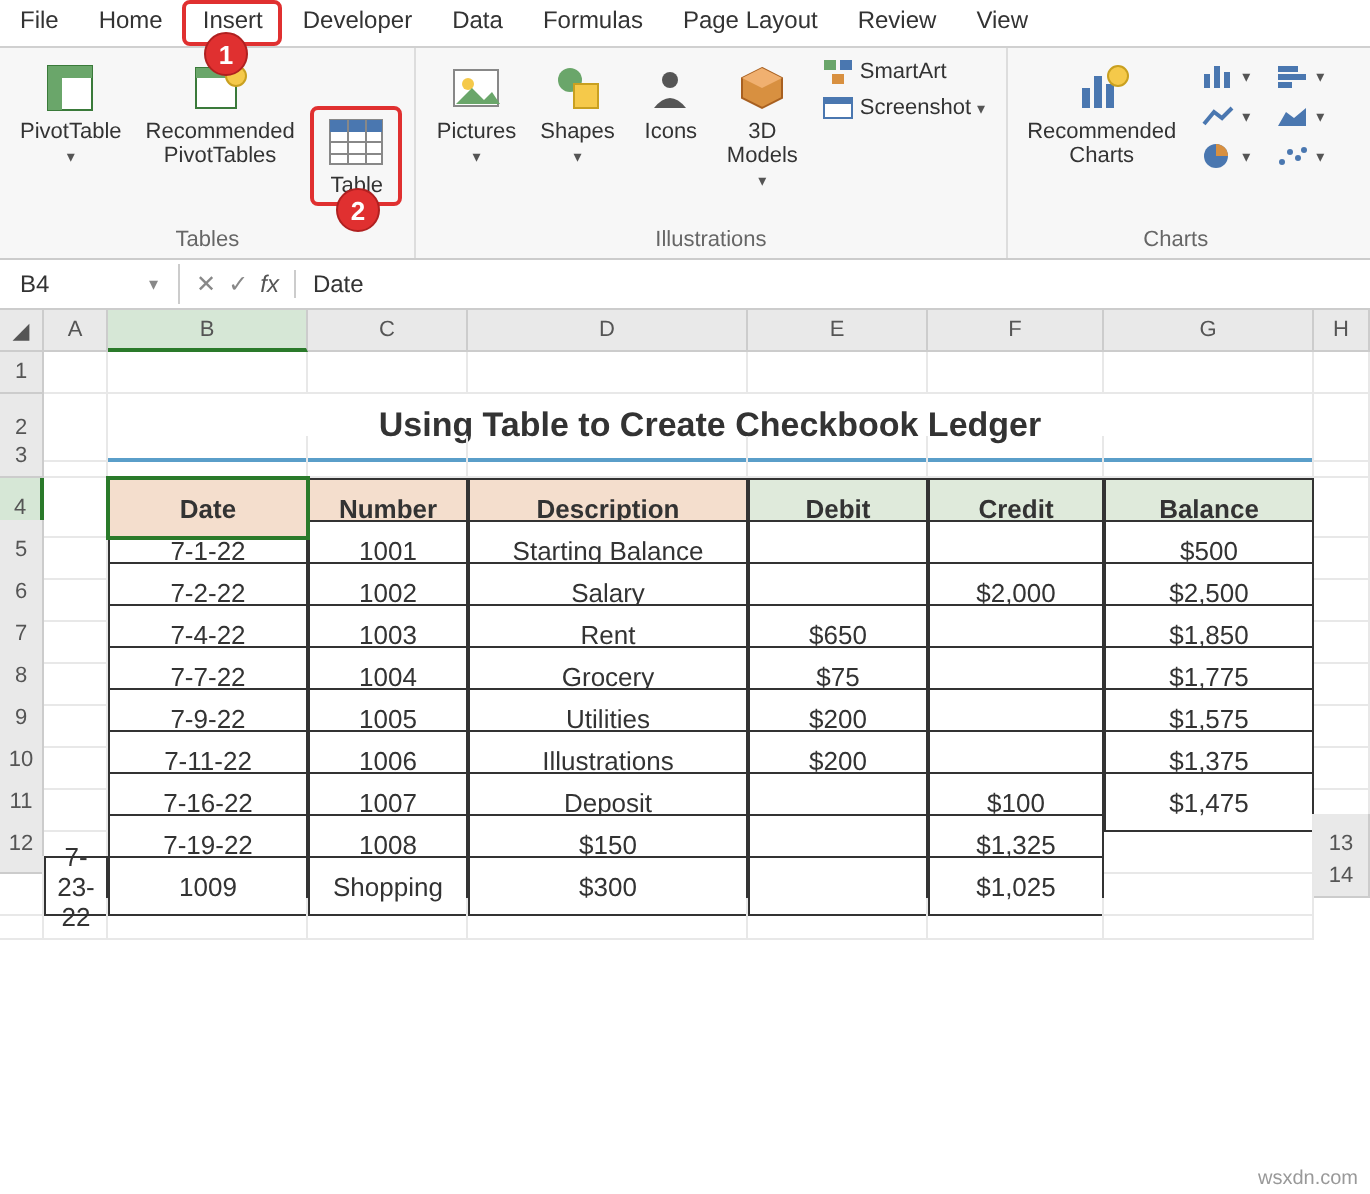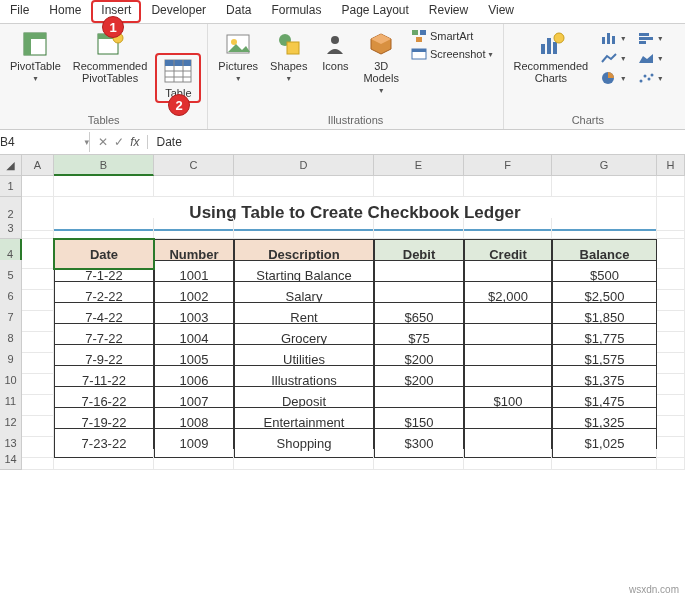--- a/index.html
+++ b/index.html
@@ -25,21 +25,21 @@
 .icon { display: inline-flex; align-items: center; justify-content: center; }
 .icon svg { display: block; }
 
 
 .badge { position: absolute; width: 22px; height: 22px; background: #e03030; border-radius: 50%; color: #fff; font-weight: bold; font-size: 13px; display: flex; align-items: center; justify-content: center; z-index: 10; border: 1px solid #b02020; }
 .badge-1 { top: 16px; left: 102px; }
 .badge-2 { top: 94px; left: 168px; }
 
 
 .formula-bar-row { display: flex; align-items: center; border-bottom: 1px solid #ccc; height: 25px; background: #fff; }
-.name-box { width: 90px; border-right: 1px solid #ccc; padding: 3px 0; display: flex; align-items: center; justify-content: space-between; font-size: 12px; }
+.name-box { width: 90px; border-right: 1px solid #ccc; padding: 3px 10px; display: flex; align-items: center; justify-content: space-between; font-size: 12px; }
 .name-box .arr { font-size: 9px; color: #888; }
 .fx-controls { display: flex; align-items: center; gap: 6px; padding: 0 8px; border-right: 1px solid #ccc; }
 .fx-btn { color: #888; font-size: 12px; cursor: pointer; }
 .fx-label { font-style: italic; font-size: 12px; color: #555; cursor: pointer; }
 .formula-input { flex: 1; padding: 3px 8px; font-size: 12px; }
 
 
 .grid { display: grid; grid-template-columns: 22px 32px 100px 80px 140px 90px 88px 105px 28px; grid-auto-rows: 21px; }
 .col-head, .row-head, .corner { background: #e9e9e9; border-right: 1px solid #ccc; border-bottom: 1px solid #ccc; display: flex; align-items: center; justify-content: center; font-size: 11px; color: #555; cursor: pointer; }
 .col-head.active { background: #d6e7d6; border-bottom: 2px solid #2a7a2a; }
@@ -380,21 +380,20 @@
     <div class="cell tbl-cell" style="height:30px">1007</div>
     <div class="cell tbl-cell" style="height:30px">Deposit</div>
     <div class="cell tbl-cell" style="height:30px"></div>
     <div class="cell tbl-cell" style="height:30px">$100</div>
     <div class="cell tbl-cell" style="height:30px">$1,475</div>
     <div class="cell" style="height:30px"></div>
     <div class="row-head" style="height:30px">12</div>
     <div class="cell" style="height:30px"></div>
     <div class="cell tbl-cell" style="height:30px">7-19-22</div>
     <div class="cell tbl-cell" style="height:30px">1008</div>
-    <div class="cell tbl-cell" style="height:30px">Entertainment</div>
     <div class="cell tbl-cell" style="height:30px">$150</div>
     <div class="cell tbl-cell" style="height:30px"></div>
     <div class="cell tbl-cell" style="height:30px">$1,325</div>
     <div class="cell" style="height:30px"></div>
     <div class="row-head" style="height:30px">13</div>
     <div class="cell" style="height:30px"></div>
     <div class="cell tbl-cell" style="height:30px">7-23-22</div>
     <div class="cell tbl-cell" style="height:30px">1009</div>
     <div class="cell tbl-cell" style="height:30px">Shopping</div>
     <div class="cell tbl-cell" style="height:30px">$300</div>

